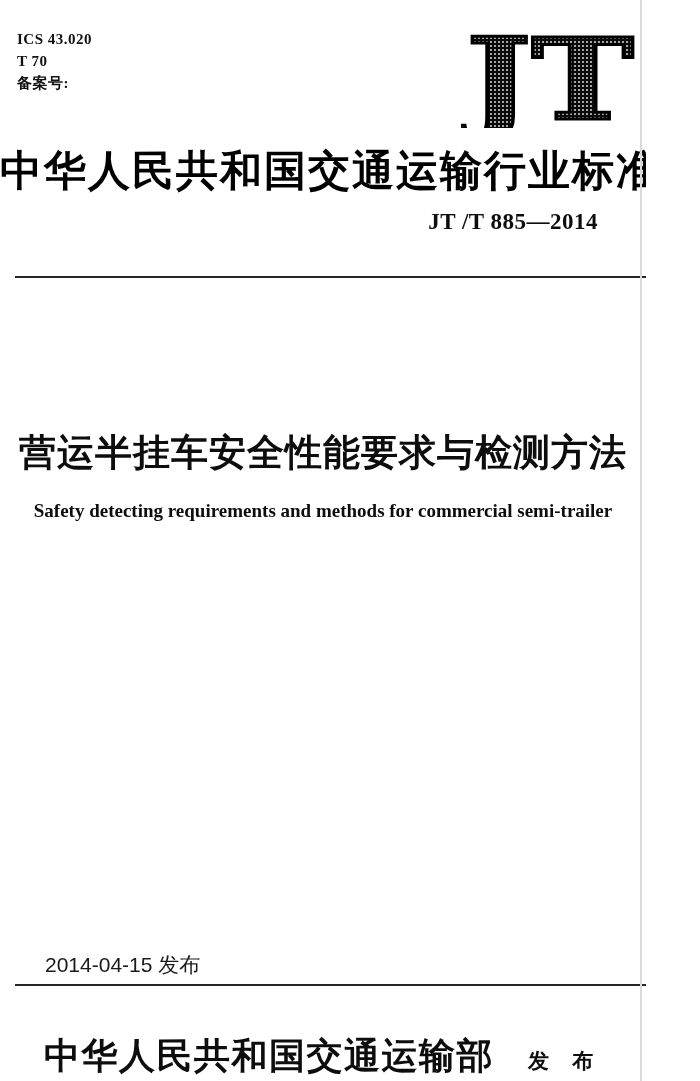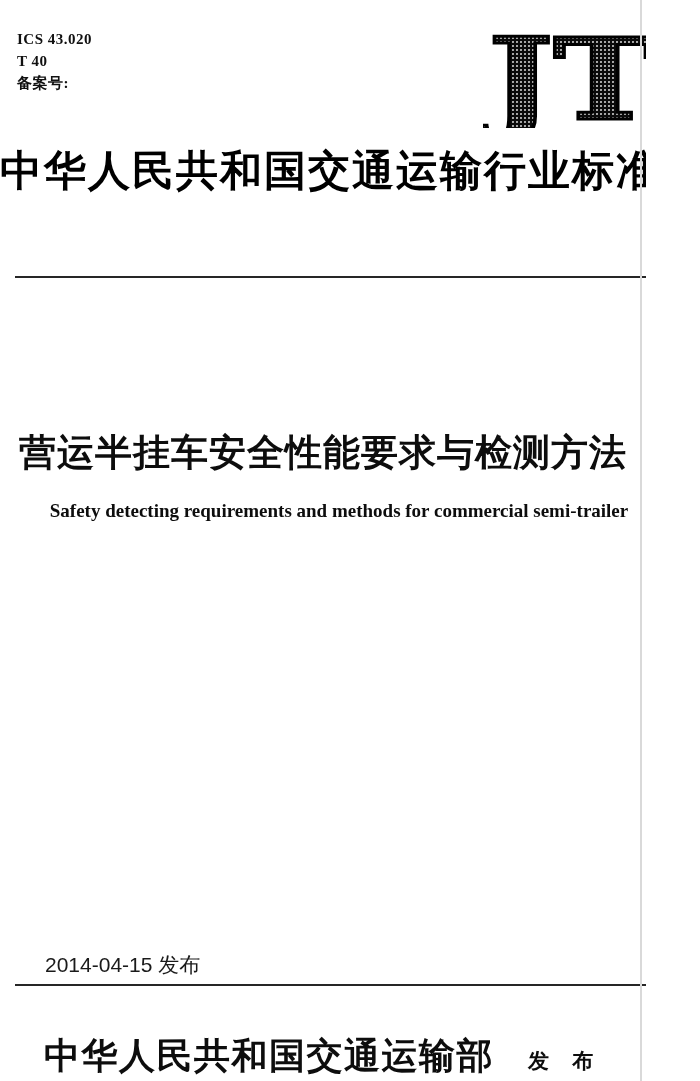--- a/index.html
+++ b/index.html
@@ -26,21 +26,21 @@
     font-weight: bold;
     font-size: 15px;
     line-height: 22px;
     color: #111;
     letter-spacing: 0.5px;
   }
 
   
   .logo {
     position: absolute;
-    left: 483px;
+    left: 461px;
     top: 20px;
     width: 178px;
     height: 108px;
   }
 
   
   .header-title {
     position: absolute;
     top: 143px;
     left: 0;
@@ -87,21 +87,21 @@
     font-family: Liberation Serif, serif;
     font-weight: bold;
     font-size: 37px;
     letter-spacing: 1px;
     color: #0d0d0d;
     white-space: nowrap;
   }
   .doc-title-en {
     position: absolute;
     top: 500px;
-    left: 16px;
+    left: 0;
     width: 100%;
     margin: 0;
     text-align: center;
     font-family: "Liberation Serif", "DejaVu Serif", serif;
     font-weight: bold;
     font-size: 19px;
     color: #0d0d0d;
     white-space: nowrap;
   }
 
@@ -156,38 +156,39 @@
     background: #d9d9d9;
   }
 </style>
 </head>
 <body>
 
 <div class="page">
 
   <div class="meta">
     <div>ICS 43.020</div>
-    <div>T 40</div>
+    <div>T 70</div>
     <div>备案号:</div>
   </div>
 
   <div class="logo">
     <svg width="178" height="108" viewBox="0 0 178 108">
       <defs>
         <pattern id="halftone" width="4" height="4" patternUnits="userSpaceOnUse">
           <rect width="4" height="4" fill="#0a0a0a"></rect>
           <circle cx="2" cy="2" r="1.05" fill="#ffffff" opacity="0.8"></circle>
         </pattern>
       </defs>
       <text x="89" y="99" text-anchor="middle" font-family="'DejaVu Serif','Liberation Serif',serif" font-size="112" font-weight="bold" textLength="168" lengthAdjust="spacingAndGlyphs" fill="url(#halftone)" stroke="#000000" stroke-width="3">JT</text>
     </svg>
   </div>
 
   <h1 class="header-title">中华人民共和国交通运输行业标准</h1>
 
+  <div class="std-number">JT /T 885—2014</div>
 
   <div class="rule rule-top"></div>
 
   <h2 class="doc-title-zh">营运半挂车安全性能要求与检测方法</h2>
   <h3 class="doc-title-en">Safety detecting requirements and methods for commercial semi-trailer</h3>
 
   <div class="dates">
     <span>2014-04-15 发布</span>
   </div>
 

